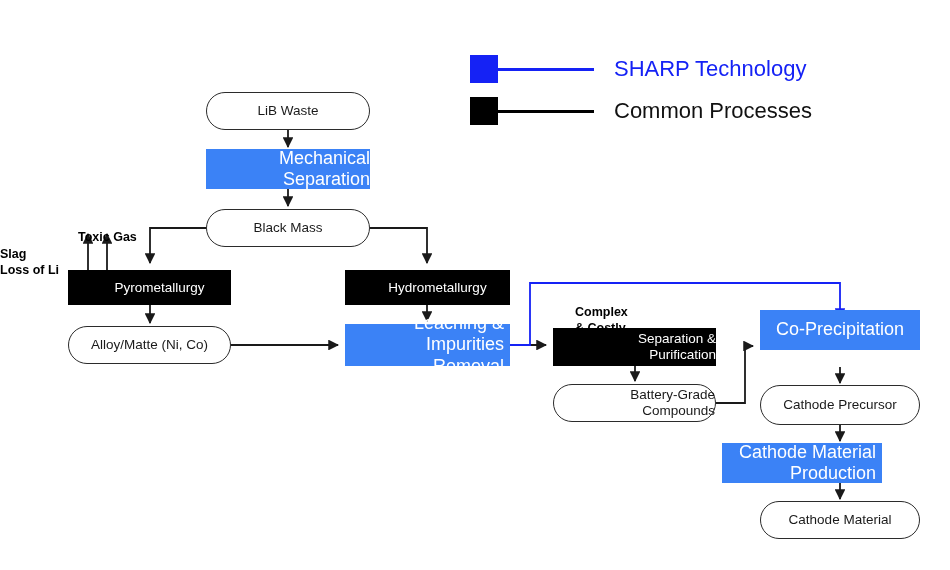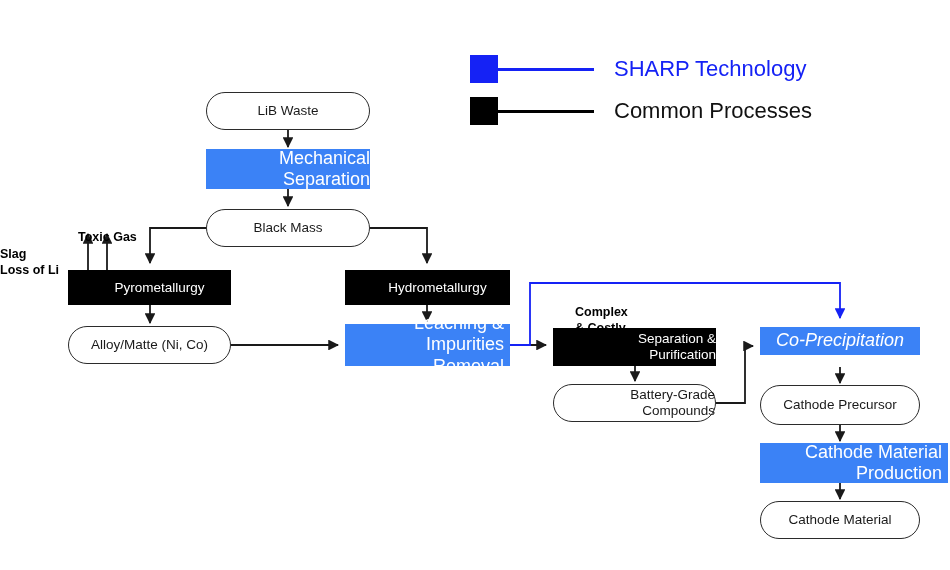--- a/index.html
+++ b/index.html
@@ -189,29 +189,29 @@
   </div>
 
   <div class="node node-black" style="left:553px; top:328px; width:163px; height:38px;">
     <span>Separation &amp; Purification</span>
   </div>
 
   <div class="node node-pill" style="left:553px; top:384px; width:163px; height:38px;">
     <span>Battery-Grade Compounds</span>
   </div>
 
-  <div class="node node-blue" style="left:760px; top:327px; width:160px; height:28px;font-style:italic;">
+  <div class="node node-blue" style="left:760px; top:310px; width:160px; height:40px;">
     <span>Co-Precipitation</span>
   </div>
 
   <div class="node node-pill" style="left:760px; top:385px; width:160px; height:40px;">
     <span>Cathode Precursor</span>
   </div>
 
-  <div class="node node-blue" style="left:760px; top:443px; width:188px; height:40px; padding:16px 6px;">
+  <div class="node node-blue" style="left:722px; top:443px; width:160px; height:40px; padding:16px 6px;">
     <span>Cathode Material Production</span>
   </div>
 
   <div class="node node-pill" style="left:760px; top:501px; width:160px; height:38px;">
     <span>Cathode Material</span>
   </div>
 
   <div class="annot annot-left" style="left:78px; top:215px;">
     <span>Toxic Gas</span>
   </div>

